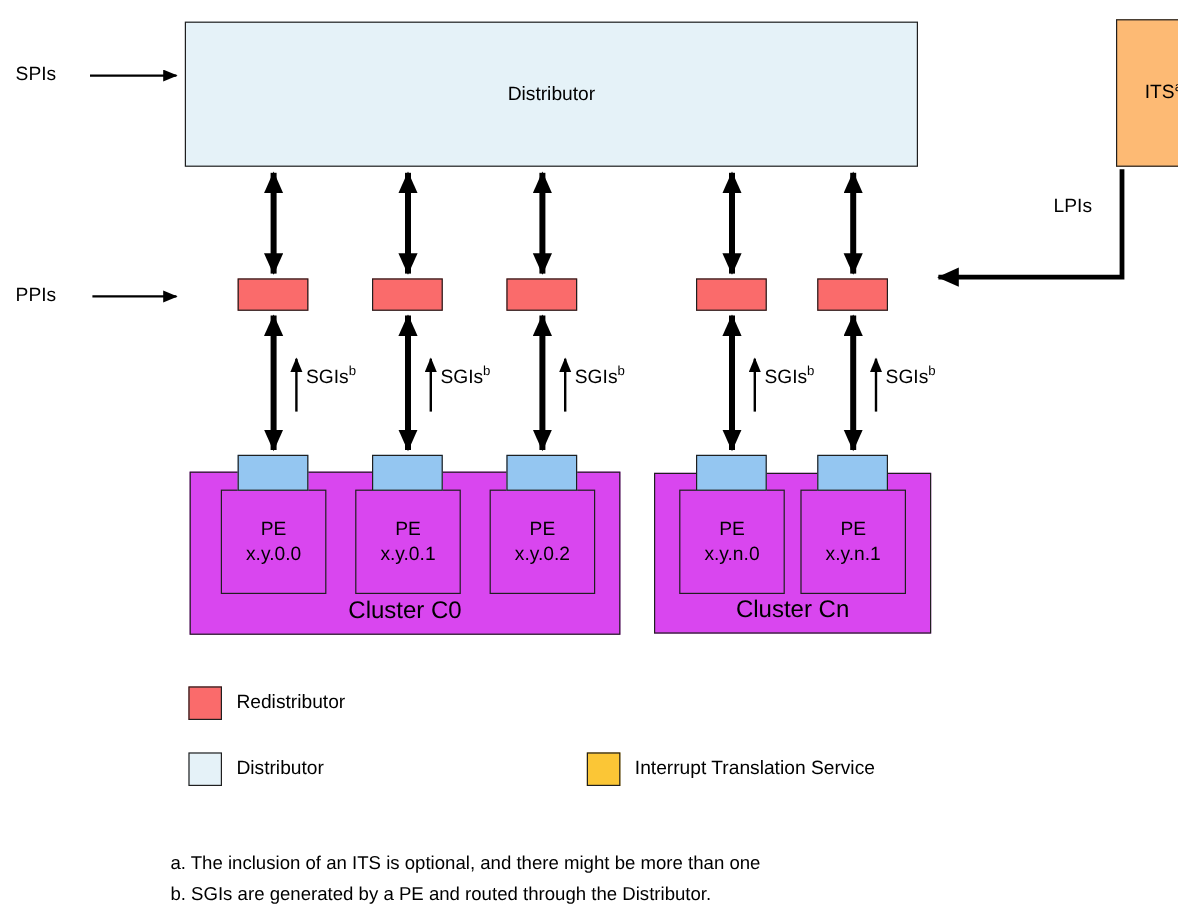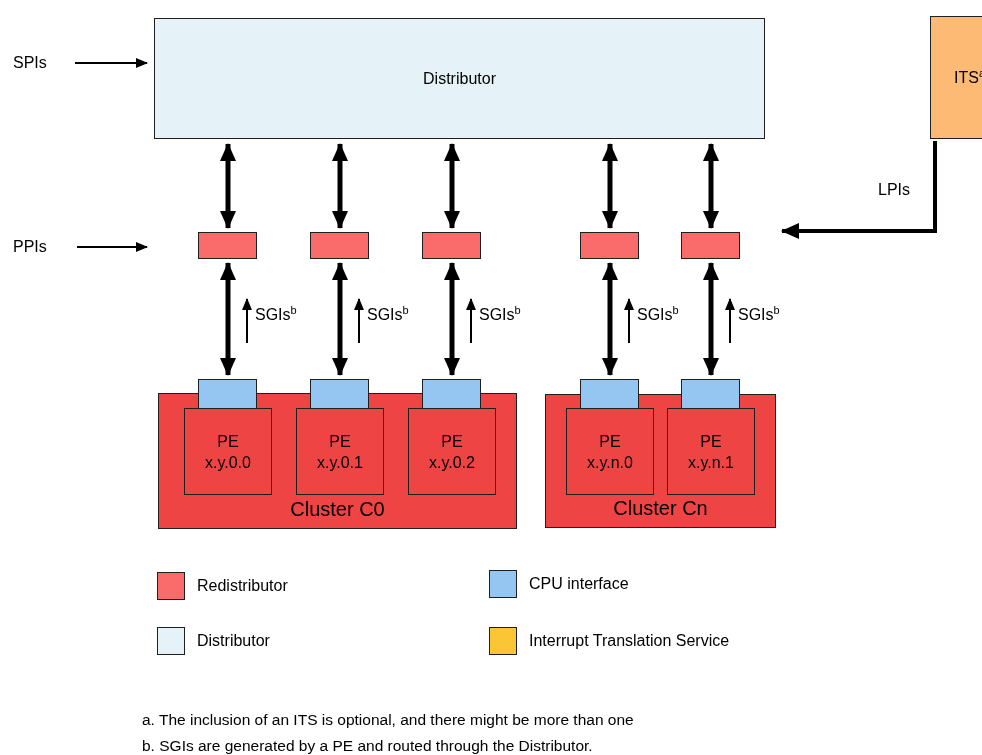--- a/index.html
+++ b/index.html
@@ -3,21 +3,21 @@
 <meta charset="utf-8">
 <style>
   html,body { margin:0; padding:0; background:#ffffff; }
   #canvas {
     position:relative; width:982px; height:755px; background:#ffffff;
     font-family:"Liberation Sans", sans-serif; color:#000; overflow:hidden;
   }
   .box {
     position:absolute; box-sizing:border-box; border:1.6px solid #1f1f1f;
     display:flex; align-items:center; justify-content:center;
-    font-size:16px; background:#ef4444;
+    font-size:16px; background:#d946ef;
   }
   .lbl { position:absolute; font-size:16px; white-space:nowrap; }
   sup { font-size:11px; line-height:0; }
   .pe {
     flex-direction:column; line-height:21px; text-align:center;
   }
   .cluster-label {
     position:absolute; left:0; right:0; bottom:7px; text-align:center; font-size:20px;
   }
   .legend-item { position:absolute; display:flex; align-items:center; }
@@ -31,21 +31,21 @@
   }
   #arrow-layer { position:absolute; left:0; top:0; pointer-events:none; }
 </style>
 </head>
 <body>
 
 <div id="canvas">
 
   <div class="lbl" style="left:13px; top:54px;">SPIs</div>
   <div class="lbl" style="left:13px; top:238px;">PPIs</div>
-  <div class="lbl" style="left:878px; top:181px;">LPIs</div>
+  <div class="lbl" style="left:878px; top:164px;">LPIs</div>
 
   <div class="box" style="left: 154px; top: 18px; width: 611px; height: 121px; background-color: rgb(229, 242, 248);">
     <span>Distributor</span>
   </div>
 
   <div class="box" style="left: 930px; top: 16px; width: 79px; height: 123px; background-color: #fdba74;">
     <span><span>ITS</span><sup>a</sup></span>
   </div>
 
   <div class="box" style="left:158px; top:393px; width:359px; height:136px;">
@@ -128,24 +128,20 @@
     <line x1="629" y1="343" x2="629" y2="299" stroke="#000" stroke-width="2" marker-end="url(#mthinE)"></line>
     <line x1="730" y1="343" x2="730" y2="299" stroke="#000" stroke-width="2" marker-end="url(#mthinE)"></line>
 
     <polyline points="935,141 935,231 782,231" fill="none" stroke="#000" stroke-width="4" stroke-linejoin="miter" marker-end="url(#mthickE)"></polyline>
   </svg>
 
   <div class="legend-item" style="left:157px; top:572px;">
     <div class="swatch" style="background-color: rgb(250, 107, 107);"></div>
     <div class="legend-text">Redistributor</div>
   </div>
-  <div class="legend-item" style="left:489px; top:570px;">
-    <div class="swatch" style="background-color: rgb(148, 198, 241);"></div>
-    <div class="legend-text">CPU interface</div>
-  </div>
   <div class="legend-item" style="left:157px; top:627px;">
     <div class="swatch" style="background-color: rgb(229, 242, 248);"></div>
     <div class="legend-text">Distributor</div>
   </div>
   <div class="legend-item" style="left:489px; top:627px;">
     <div class="swatch" style="background-color: rgb(251, 198, 54);"></div>
     <div class="legend-text">Interrupt Translation Service</div>
   </div>
 
   <div class="footnotes">

